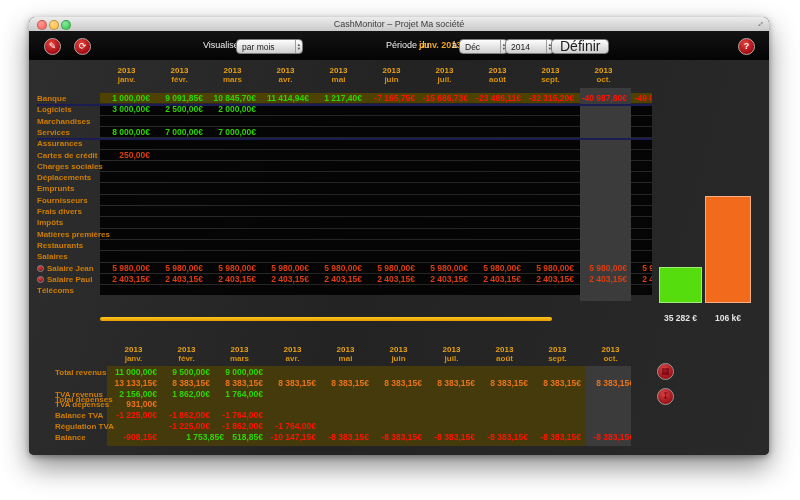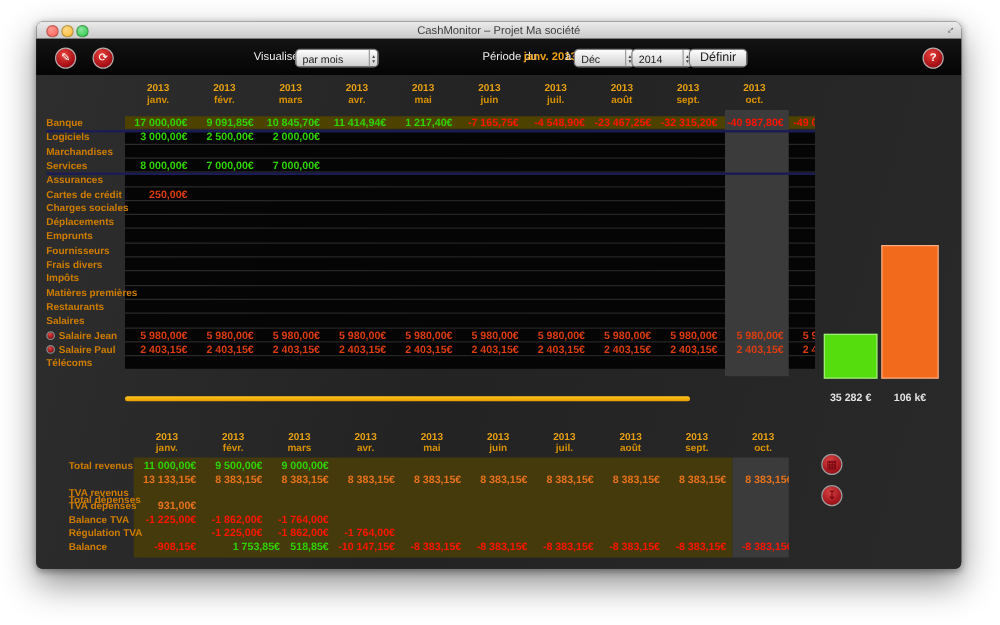--- a/index.html
+++ b/index.html
@@ -23,21 +23,21 @@
           background:radial-gradient(circle at 40% 30%,#e8413a,#a30d14 70%);
           border:1px solid #b9a9a9;color:#fff;text-align:center;line-height:14px;font-size:9px;cursor:pointer;}
   .tb-label{position:absolute;top:0;height:29px;line-height:29px;font-size:9px;color:#efefef;}
   .tb-orange{color:#f0a21a !important;font-weight:bold;}
   .popup{position:absolute;top:8px;height:13px;border-radius:4px;border:1px solid #7d7d7d;
          background:linear-gradient(#fdfdfd,#cfcfcf);color:#1d1d1d;font-size:8.5px;
          display:flex;align-items:center;padding:0 0 0 5px;cursor:pointer;}
   .popup .stp{margin-left:auto;height:100%;display:flex;flex-direction:column;justify-content:center;
               border-left:1px solid #9d9d9d;padding:0 2px;color:#444;font-size:4.5px;line-height:4px;}
   .pushbtn{position:absolute;top:8px;height:13px;border-radius:4px;border:1px solid #7d7d7d;
-           background:linear-gradient(#fdfdfd,#cfcfcf);color:#1d1d1d;font-size:10px;
+           background:linear-gradient(#fdfdfd,#cfcfcf);color:#1d1d1d;font-size:14px;
            line-height:13px;padding:0 8px;cursor:pointer;}
   
   .content{position:absolute;left:0;top:43px;right:0;bottom:0;overflow:hidden;border-radius:0 0 5px 5px;
            background:linear-gradient(105deg,#2e2e2e 0%,#232323 45%,#292929 100%);}
   .colhead{position:absolute;width:53px;text-align:center;z-index:2;}
   .colhead .hy{display:block;font-size:8px;font-weight:bold;color:#eba313;line-height:9px;}
   .colhead .hm{display:block;font-size:8px;font-weight:bold;color:#d89200;line-height:10px;}
   .trow{position:absolute;left:0;width:660px;height:11.3px;}
   .stripe{position:absolute;left:71px;width:552px;top:0;height:10.4px;background:#050505;z-index:0;}
   .stripe.olive{background:#4e4200;}
@@ -154,28 +154,28 @@
         </div>
       </div>
     <div class="colhilite" style="left:551px;top:28px;width:51px;height:213px;"></div>
     <div id="main-rows">
         <div class="trow" style="top: 33px;">
           <div class="stripe olive"></div>
           <span class="rlabel">
             <span>Banque</span>
           </span>
           <div class="cellwrap">
-            <span class="cell c-g" style="left: 0px;">17 000,00€</span>
+            <span class="cell c-g" style="left: 0px;">1 000,00€</span>
             <span class="cell c-g" style="left: 53px;">9 091,85€</span>
             <span class="cell c-g" style="left: 106px;">10 845,70€</span>
             <span class="cell c-g" style="left: 159px;">11 414,94€</span>
             <span class="cell c-g" style="left: 212px;">1 217,40€</span>
             <span class="cell c-r" style="left: 265px;">-7 165,75€</span>
-            <span class="cell c-r" style="left: 318px;">-4 548,90€</span>
-            <span class="cell c-r" style="left: 371px;">-23 467,25€</span>
+            <span class="cell c-r" style="left: 318px;">-15 686,73€</span>
+            <span class="cell c-r" style="left: 371px;">-23 486,11€</span>
             <span class="cell c-r" style="left: 424px;">-32 315,20€</span>
             <span class="cell c-r" style="left: 477px;">-40 987,80€</span>
             <span class="cell c-r" style="left: 530px;">-49 081,50€</span>
           </div>
         </div>
         <div class="bluerule" style="top: 43.8px;"></div>
         <div class="trow" style="top: 44.3px;">
           <div class="stripe"></div>
           <span class="rlabel">
             <span>Logiciels</span>
@@ -404,20 +404,25 @@
             <span class="cell c-o" style="left: 212px;">8 383,15€</span>
             <span class="cell c-o" style="left: 265px;">8 383,15€</span>
             <span class="cell c-o" style="left: 318px;">8 383,15€</span>
             <span class="cell c-o" style="left: 371px;">8 383,15€</span>
             <span class="cell c-o" style="left: 424px;">8 383,15€</span>
             <span class="cell c-o" style="left: 477px;">8 383,15€</span>
           </div>
         </div>
         <div class="trow" style="top: 328.6px;">
           <span class="rlabel" style="left: 26px;">TVA revenus</span>
+          <div class="cellwrap s-cellwrap">
+            <span class="cell c-g" style="left: 0px;">2 156,00€</span>
+            <span class="cell c-g" style="left: 53px;">1 862,00€</span>
+            <span class="cell c-g" style="left: 106px;">1 764,00€</span>
+          </div>
         </div>
         <div class="trow" style="top: 339.4px;">
           <span class="rlabel" style="left: 26px;">TVA dépenses</span>
           <div class="cellwrap s-cellwrap">
             <span class="cell c-o" style="left: 0px;">931,00€</span>
           </div>
         </div>
         <div class="trow" style="top: 350.2px;">
           <span class="rlabel" style="left: 26px;">Balance TVA</span>
           <div class="cellwrap s-cellwrap">

